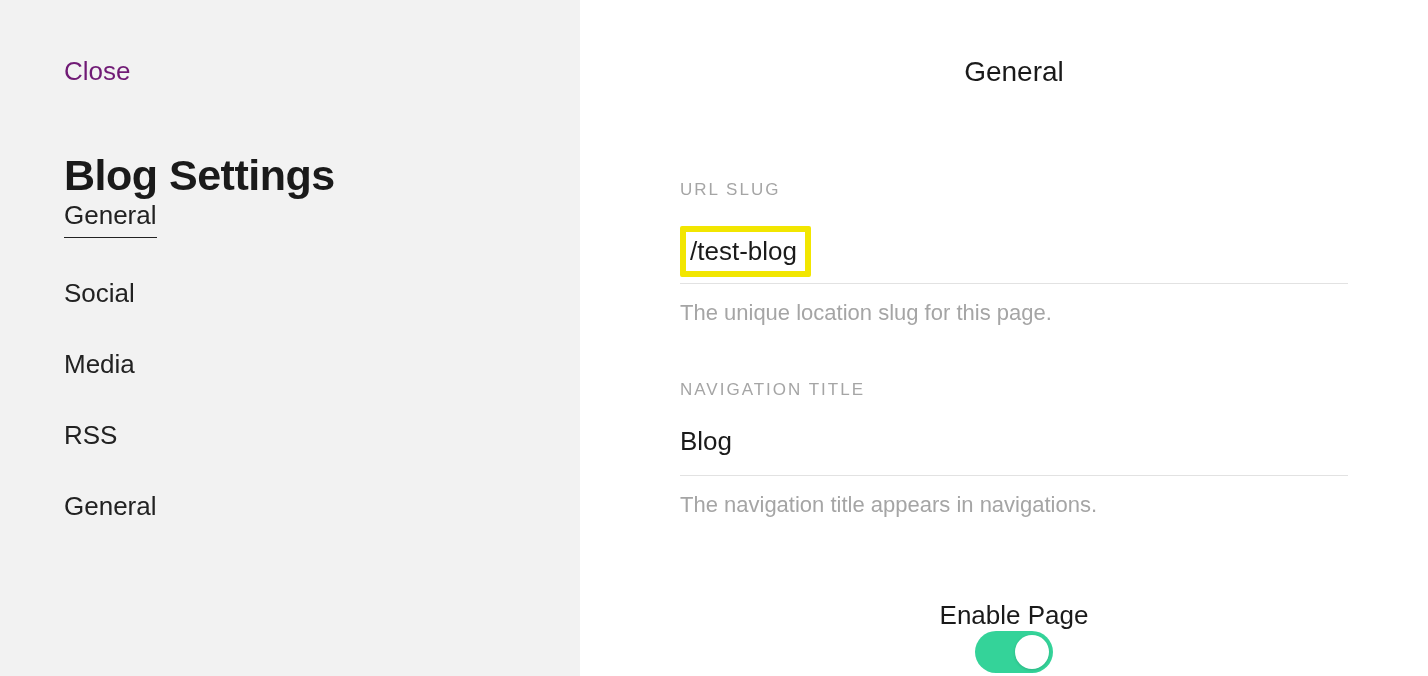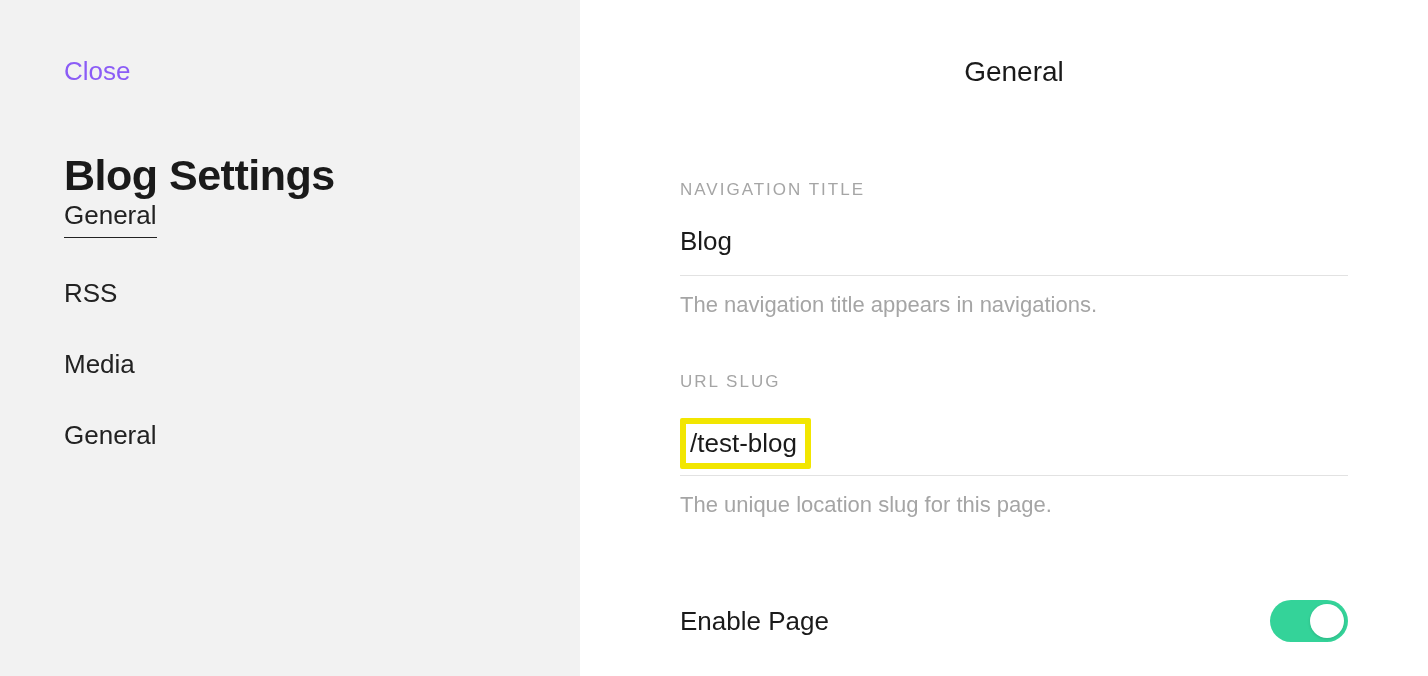--- a/index.html
+++ b/index.html
@@ -12,21 +12,21 @@
       color: #1a1a1a;
     }
     .sidebar {
       width: 580px;
       height: 100%;
       background: #f2f2f2;
       padding: 56px 64px 0 64px;
     }
     .close-link {
       font-size: 26px;
-      color: #8b5cf6;
+      color: #701a75;
       cursor: pointer;
       margin-bottom: 64px;
       display: inline-block;
     }
     .page-title {
       font-size: 43px;
       font-weight: 700;
       letter-spacing: -0.5px;
     }
     .nav-list {
@@ -93,20 +93,21 @@
     .slug-underline {
       border-bottom: 1px solid #e2e2e2;
       width: 100%;
       margin-top: -4px;
     }
     .toggle-row {
       display: flex;
       align-items: center;
       justify-content: space-between;
       margin-top: 82px;
+      flex-direction: column;
     }
     .toggle-label {
       font-size: 26px;
     }
     .toggle {
       width: 78px;
       height: 42px;
       background: #34d399;
       border-radius: 999px;
       position: relative;
@@ -124,42 +125,43 @@
     }
   </style>
 </head>
 <body>
 
 <aside class="sidebar">
   <div class="close-link">Close</div>
   <h1 class="page-title">Blog Settings</h1>
   <ul class="nav-list">
     <li><span class="nav-item active">General</span></li>
+    <li><span class="nav-item">Social</span></li>
+    <li><span class="nav-item">Media</span></li>
     <li><span class="nav-item">RSS</span></li>
-    <li><span class="nav-item">Media</span></li>
     <li><span class="nav-item">General</span></li>
   </ul>
 </aside>
 
 <main class="main">
   <div class="main-header">General</div>
 
   <div class="field-block">
-    <div class="field-label">NAVIGATION TITLE</div>
-    <input class="field-input" type="text" value="Blog" style="">
-    <div class="field-help">The navigation title appears in navigations.</div>
-  </div>
-
-  <div class="field-block">
     <div class="field-label">URL SLUG</div>
     <div class="highlight-box">
       <span class="field-value">/test-blog</span>
     </div>
     <div class="slug-underline"></div>
     <div class="field-help">The unique location slug for this page.</div>
+  </div>
+
+  <div class="field-block">
+    <div class="field-label">NAVIGATION TITLE</div>
+    <input class="field-input" type="text" value="Blog" style="">
+    <div class="field-help">The navigation title appears in navigations.</div>
   </div>
 
   <div class="toggle-row">
     <div class="toggle-label">Enable Page</div>
     <div class="toggle">
       <div class="toggle-knob"></div>
     </div>
   </div>
 </main>
 

